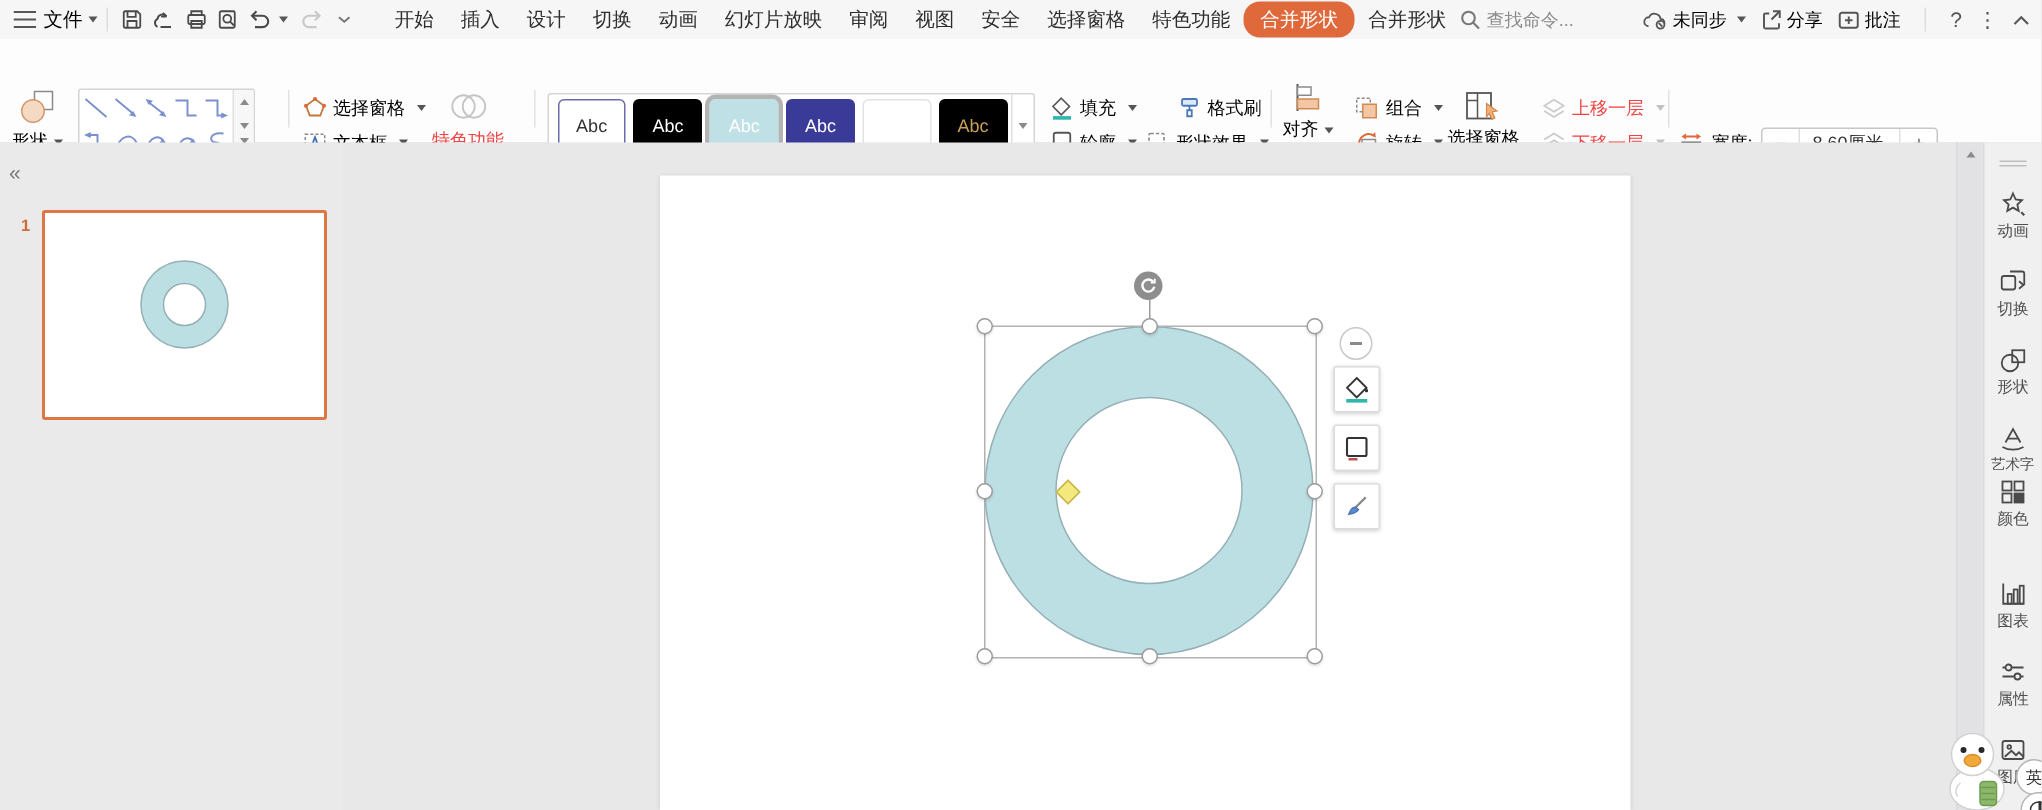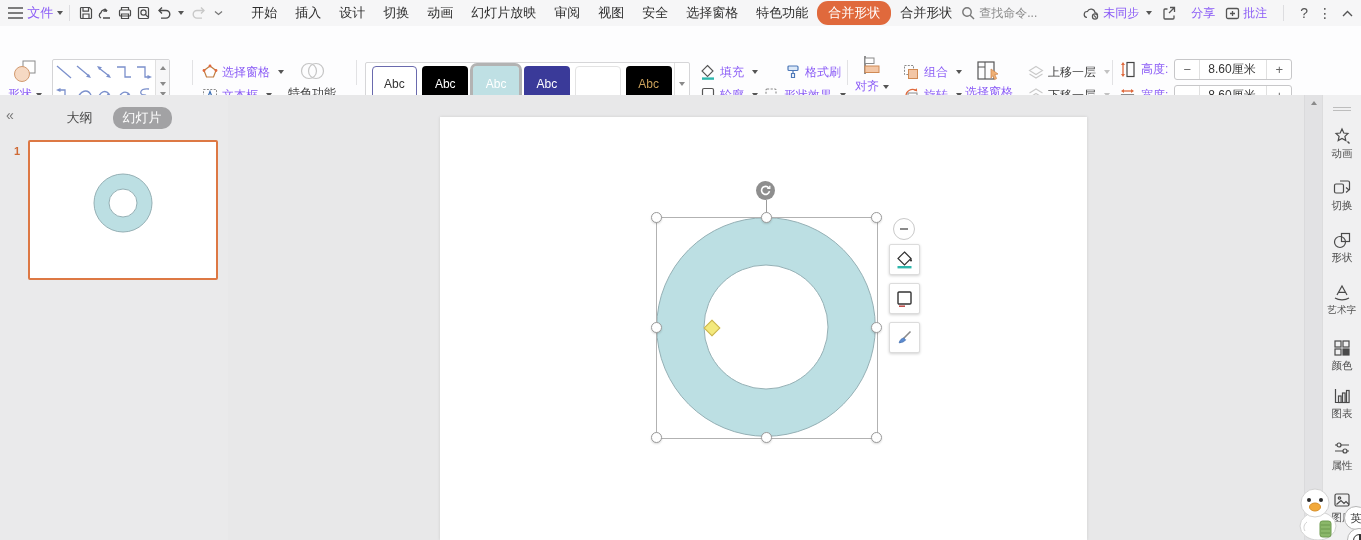--- a/index.html
+++ b/index.html
@@ -3,22 +3,22 @@
 <meta charset="utf-8">
 <style>
   html,body{margin:0;padding:0;}
   body{width:1361px;height:540px;overflow:hidden;font-family:"Liberation Sans","DejaVu Sans",sans-serif;
        background:#e8e8e9;position:relative;-webkit-font-smoothing:antialiased;}
   .abs{position:absolute}
   .row{display:flex;align-items:center}
   .caret{width:0;height:0;border-left:3.5px solid transparent;border-right:3.5px solid transparent;border-top:4px solid #555;display:inline-block;margin-left:4px}
   .caret.dis{border-top-color:#c2c2c2}
   .vdiv{width:1px;background:#e2e2e4;position:absolute;top:34px;bottom:10px}
-  .lbl{font-size:12px;color:#8b5cf6;white-space:nowrap}
-  .lbl.dis{color:#404040}
+  .lbl{font-size:12px;color:#000000;white-space:nowrap}
+  .lbl.dis{color:#ef4444}
 
   
   #menubar{position:absolute;left:0;top:0;width:1361px;height:26px;background:#f6f6f7;display:flex;align-items:center;}
   #menubar .tab{font-size:13px;color:#2e2e2e;padding:2px 9px;white-space:nowrap;cursor:default}
   #menubar .tab.active{background:#e0693c;color:#fff;border-radius:11px;padding:3px 11px;}
   .qat-ic{width:24px;height:20px;display:flex;align-items:center;justify-content:center}
   .mdiv{width:1px;height:16px;background:#dddde0;margin:0 6px}
 
   
   #ribbon{position:absolute;left:0;top:26px;width:1361px;height:69px;background:#fdfdfe;border-bottom:1px solid #d9d9db;}
@@ -155,21 +155,21 @@
     <div style="width:26px"></div>
     <div class="row" style="gap:3px">
       <svg width="17" height="13" fill="none" stroke="#555" stroke-width="1.2">
           <path d="M4 10.5a3 3 0 0 1 .4-6A4 4 0 0 1 12 5.6a2.6 2.6 0 0 1 1 5"></path>
           <circle cx="12" cy="9.5" r="2.6" fill="#f0f0f1"></circle>
           <path d="M10.8 8.3l2.4 2.4"></path>
         </svg>
       <span class="lbl">未同步</span>
       <span class="caret"></span>
     </div>
-    <div class="row" style="gap:15px">
+    <div class="row" style="gap:3px">
       <svg width="14" height="14" fill="none" stroke="#555" stroke-width="1.3">
           <path d="M5.5 3H3a1 1 0 0 0-1 1v8a1 1 0 0 0 1 1h8a1 1 0 0 0 1-1V9.5"></path>
           <path d="M8 1.5h4.5V6M12.5 1.5 7 7"></path>
         </svg>
       <span class="lbl">分享</span>
     </div>
     <div class="row" style="gap:3px">
       <svg width="15" height="13" fill="none" stroke="#555" stroke-width="1.3">
           <rect x="1.5" y="1.5" width="12" height="10" rx="1.5"></rect>
           <path d="M5 6.5h5M7.5 4v5"></path>
@@ -394,54 +394,37 @@
     <svg width="16" height="15" fill="none" stroke="#cacaca" stroke-width="1.1">
         <path d="M8 5.5 L14.5 9.5 8 13.5 1.5 9.5 Z"></path>
         <path d="M14.5 5 8 1 1.5 5"></path>
       </svg>
     <span class="lbl dis">下移一层</span>
     <span class="caret dis"></span>
   </div>
 
   <div class="vdiv" style="left:1112px"></div>
 
-  <div class="rline" style="left:1120px;top:34px;gap:6px">
-    <svg width="15" height="17" fill="none">
-        <rect x="7" y="1.5" width="7" height="14" stroke="#444" stroke-width="1.2"></rect>
-        <path d="M3 3v11" stroke="#e0693c" stroke-width="1.3"></path>
-        <path d="M3 1 l2 3h-4z M3 16 l2 -3h-4z" fill="#e0693c"></path>
-      </svg>
-    <span class="lbl">高度:</span>
-    <div class="stepper">
-      <span class="pm">−</span>
-      <span class="val">8.60厘米</span>
-      <span class="pm">+</span>
-    </div>
-  </div>
   <div class="rline" style="left:1120px;top:60px;gap:6px">
     <svg width="15" height="17" fill="none">
         <rect x="1.5" y="8" width="12" height="7" stroke="#444" stroke-width="1.2"></rect>
         <path d="M2.5 4h10" stroke="#e0693c" stroke-width="1.3"></path>
         <path d="M1 4 l3 -2v4z M14 4 l-3 -2v4z" fill="#e0693c"></path>
       </svg>
     <span class="lbl">宽度:</span>
     <div class="stepper">
       <span class="pm">−</span>
       <span class="val">8.60厘米</span>
       <span class="pm">+</span>
     </div>
   </div>
 </div>
 
 <div id="slidepanel">
   <span class="abs" style="left:6px;top:12px;font-size:14px;color:#777">«</span>
-  <div id="panel-tabs">
-    <span class="ptab">大纲</span>
-    <span class="ptab active">幻灯片</span>
-  </div>
   <span id="thumb-num">1</span>
   <div id="thumb">
     <svg width="186" height="136">
       <circle cx="93" cy="61" r="29" fill="#bcdfe3" stroke="#95b0b5"></circle>
       <circle cx="93" cy="61" r="14" fill="#ffffff" stroke="#95b0b5"></circle>
     </svg>
   </div>
 </div>
 
 <div id="workspace"></div>
@@ -525,21 +508,21 @@
       </svg>
     <span class="txt">形状</span>
   </div>
   <div class="sb-item" style="top:188px">
     <svg width="18" height="18" fill="none" stroke="#4a4a4a" stroke-width="1.2">
         <path d="M4 12 9 3l5 9M5.8 9.4h6.4"></path>
         <path d="M2 15c4 2.4 10 2.4 14 0"></path>
       </svg>
     <span class="txt" style="transform:scale(.92)">艺术字</span>
   </div>
-  <div class="sb-item" style="top:244px">
+  <div class="sb-item" style="top:224px">
     <svg width="18" height="18" fill="none" stroke="#4a4a4a" stroke-width="1.2">
         <rect x="2" y="2" width="6" height="6"></rect>
         <rect x="10" y="2" width="6" height="6"></rect>
         <rect x="2" y="10" width="6" height="6"></rect>
         <rect x="10" y="10" width="6" height="6" fill="#4a4a4a"></rect>
       </svg>
     <span class="txt">颜色</span>
   </div>
   <div class="sb-item" style="top:292px">
     <svg width="18" height="18" fill="none" stroke="#4a4a4a" stroke-width="1.2">

